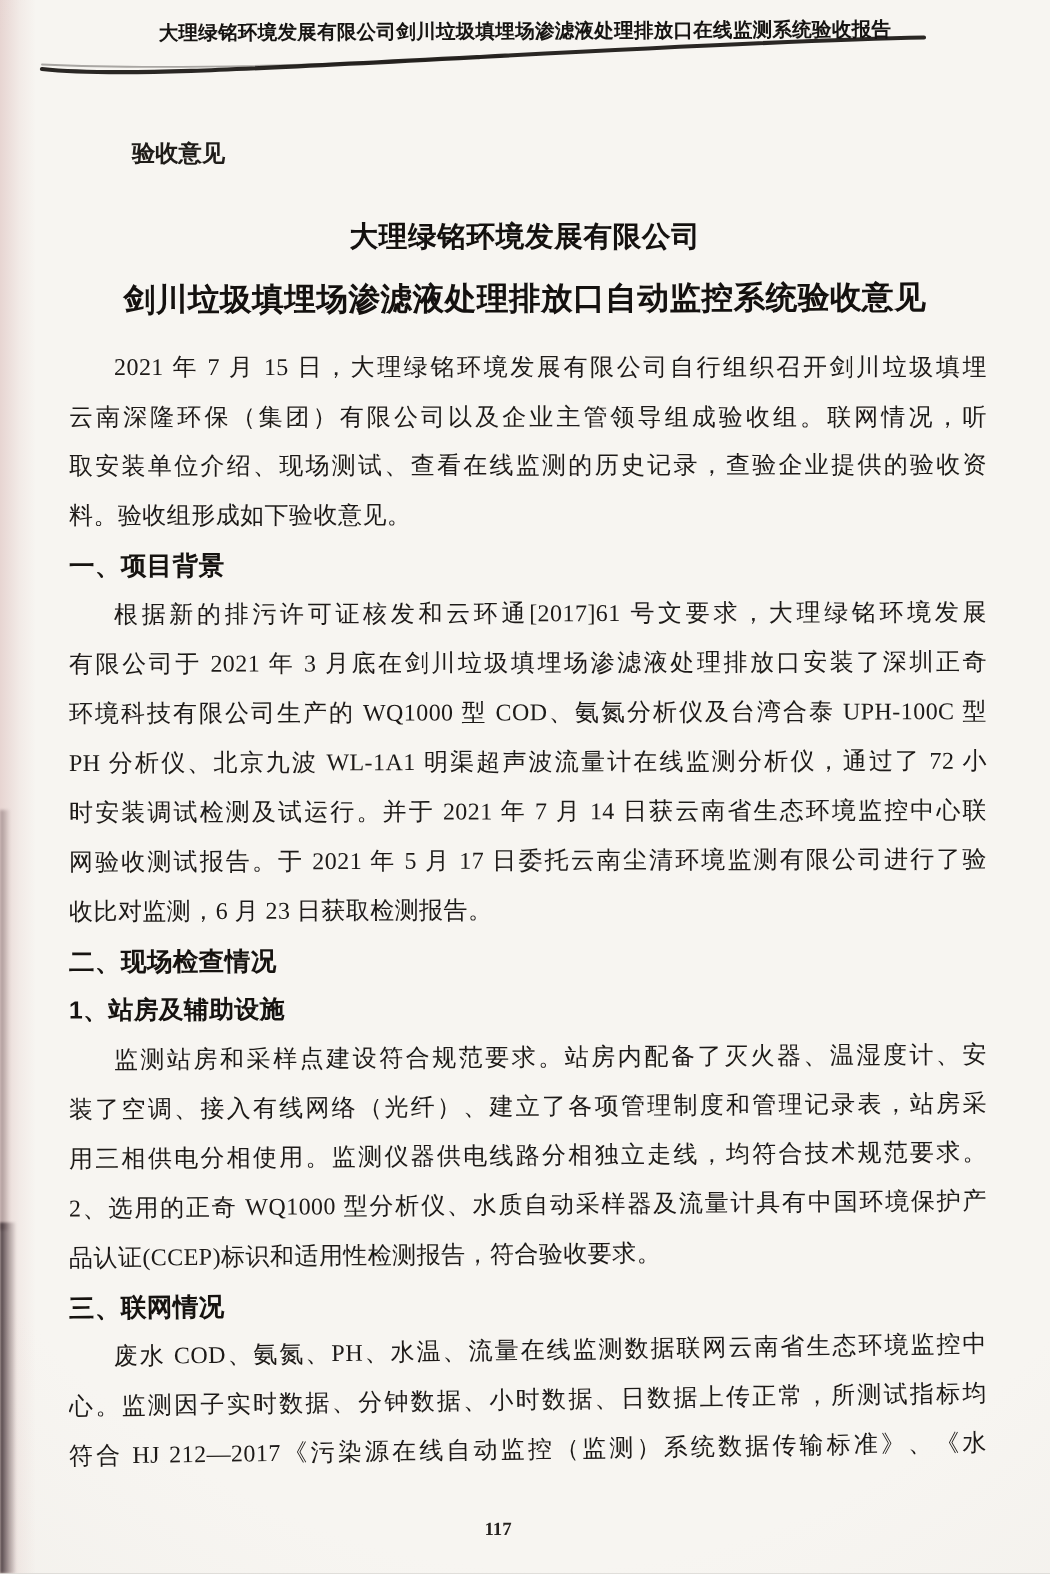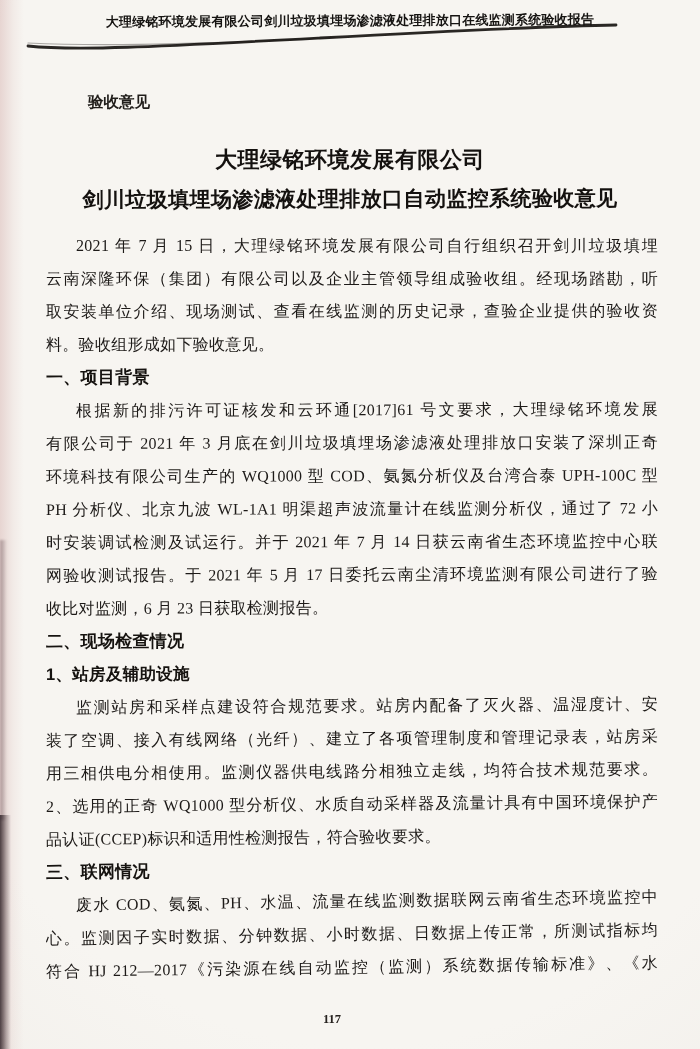--- a/index.html
+++ b/index.html
@@ -70,21 +70,21 @@
     margin-left: 44px;
   }
 
   .title-1 {
     position: absolute;
     top: 145px; left: 0;
     width: 700px;
     text-align: center;
     font-family: "Liberation Sans", "DejaVu Sans", sans-serif;
     font-weight: 700;
-    font-size: 22px;
+    font-size: 19px;
     letter-spacing: 0.5px;
     color: #14110f;
   }
   .title-2 {
     position: absolute;
     top: 185px; left: 0;
     width: 700px;
     text-align: center;
     font-family: "Liberation Sans", "DejaVu Sans", sans-serif;
     font-weight: 700;
@@ -158,21 +158,21 @@
   </svg>
 
   <div class="section-label">验收意见</div>
 
   <div class="title-1">大理绿铭环境发展有限公司</div>
 
   <div class="title-2">剑川垃圾填埋场渗滤液处理排放口自动监控系统验收意见</div>
 
   <div class="body-lines">
       <div class="line body indent">2021 年 7 月 15 日，大理绿铭环境发展有限公司自行组织召开剑川垃圾填埋</div>
-      <div class="line body">云南深隆环保（集团）有限公司以及企业主管领导组成验收组。经现场踏勘，听</div>
+      <div class="line body">云南深隆环保（集团）有限公司以及企业主管领导组成验收组。联网情况，听</div>
       <div class="line body" style="transform: rotate(-0.1deg);">取安装单位介绍、现场测试、查看在线监测的历史记录，查验企业提供的验收资</div>
       <div class="line body end" style="transform: rotate(-0.1deg);">料。验收组形成如下验收意见。</div>
       <div class="line heading" style="transform: rotate(-0.15deg);">一、项目背景</div>
       <div class="line body indent" style="transform: rotate(-0.15deg);">根据新的排污许可证核发和云环通[2017]61 号文要求，大理绿铭环境发展</div>
       <div class="line body" style="transform: rotate(-0.15deg);">有限公司于 2021 年 3 月底在剑川垃圾填埋场渗滤液处理排放口安装了深圳正奇</div>
       <div class="line body" style="transform: rotate(-0.15deg);">环境科技有限公司生产的 WQ1000 型 COD、氨氮分析仪及台湾合泰 UPH-100C 型</div>
       <div class="line body" style="transform: rotate(-0.15deg);">PH 分析仪、北京九波 WL-1A1 明渠超声波流量计在线监测分析仪，通过了 72 小</div>
       <div class="line body" style="transform: rotate(-0.15deg);">时安装调试检测及试运行。并于 2021 年 7 月 14 日获云南省生态环境监控中心联</div>
       <div class="line body" style="transform: rotate(-0.2deg);">网验收测试报告。于 2021 年 5 月 17 日委托云南尘清环境监测有限公司进行了验</div>
       <div class="line body end" style="transform: rotate(-0.2deg);">收比对监测，6 月 23 日获取检测报告。</div>

